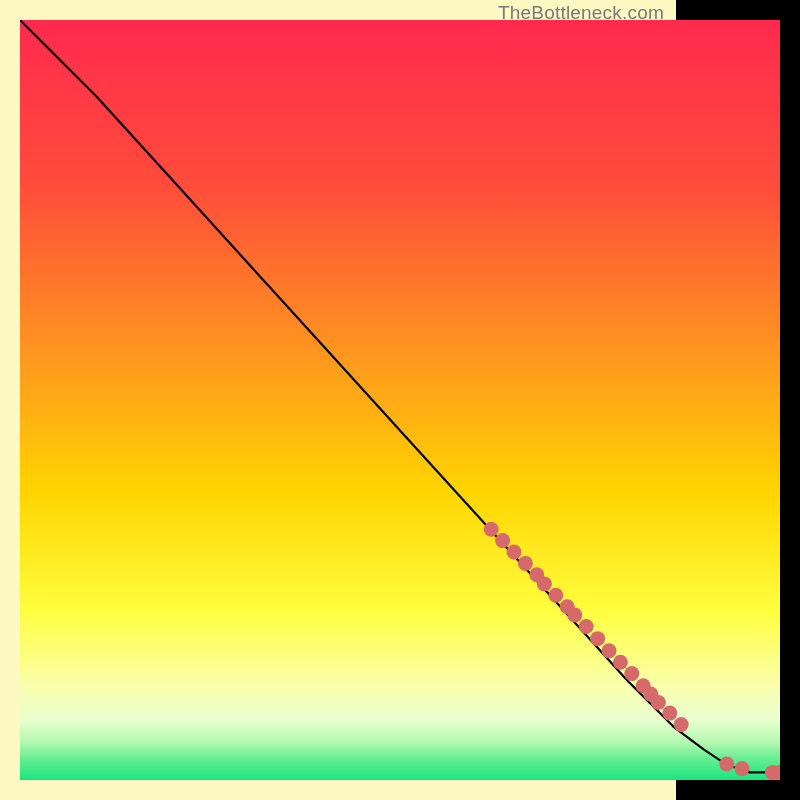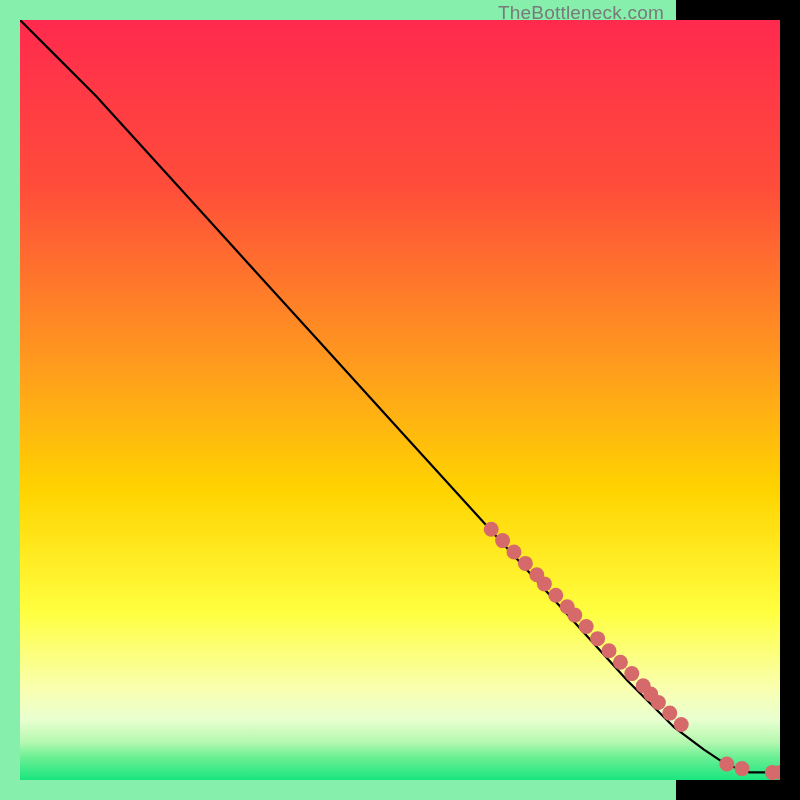--- a/index.html
+++ b/index.html
@@ -8,21 +8,21 @@
     width: 800px;
     height: 800px;
     background: #000;
     font-family: Arial, Helvetica, sans-serif;
     overflow: hidden;
   }
   .stage {
     position: relative;
     width: 676px;
     height: 800px;
-    background: #86efac;
+    background: #fef9c3;
   }
   .plot {
     position: absolute;
     left: 20px;
     top: 20px;
     width: 760px;
     height: 760px;
   }
   .attribution {
     position: absolute;

